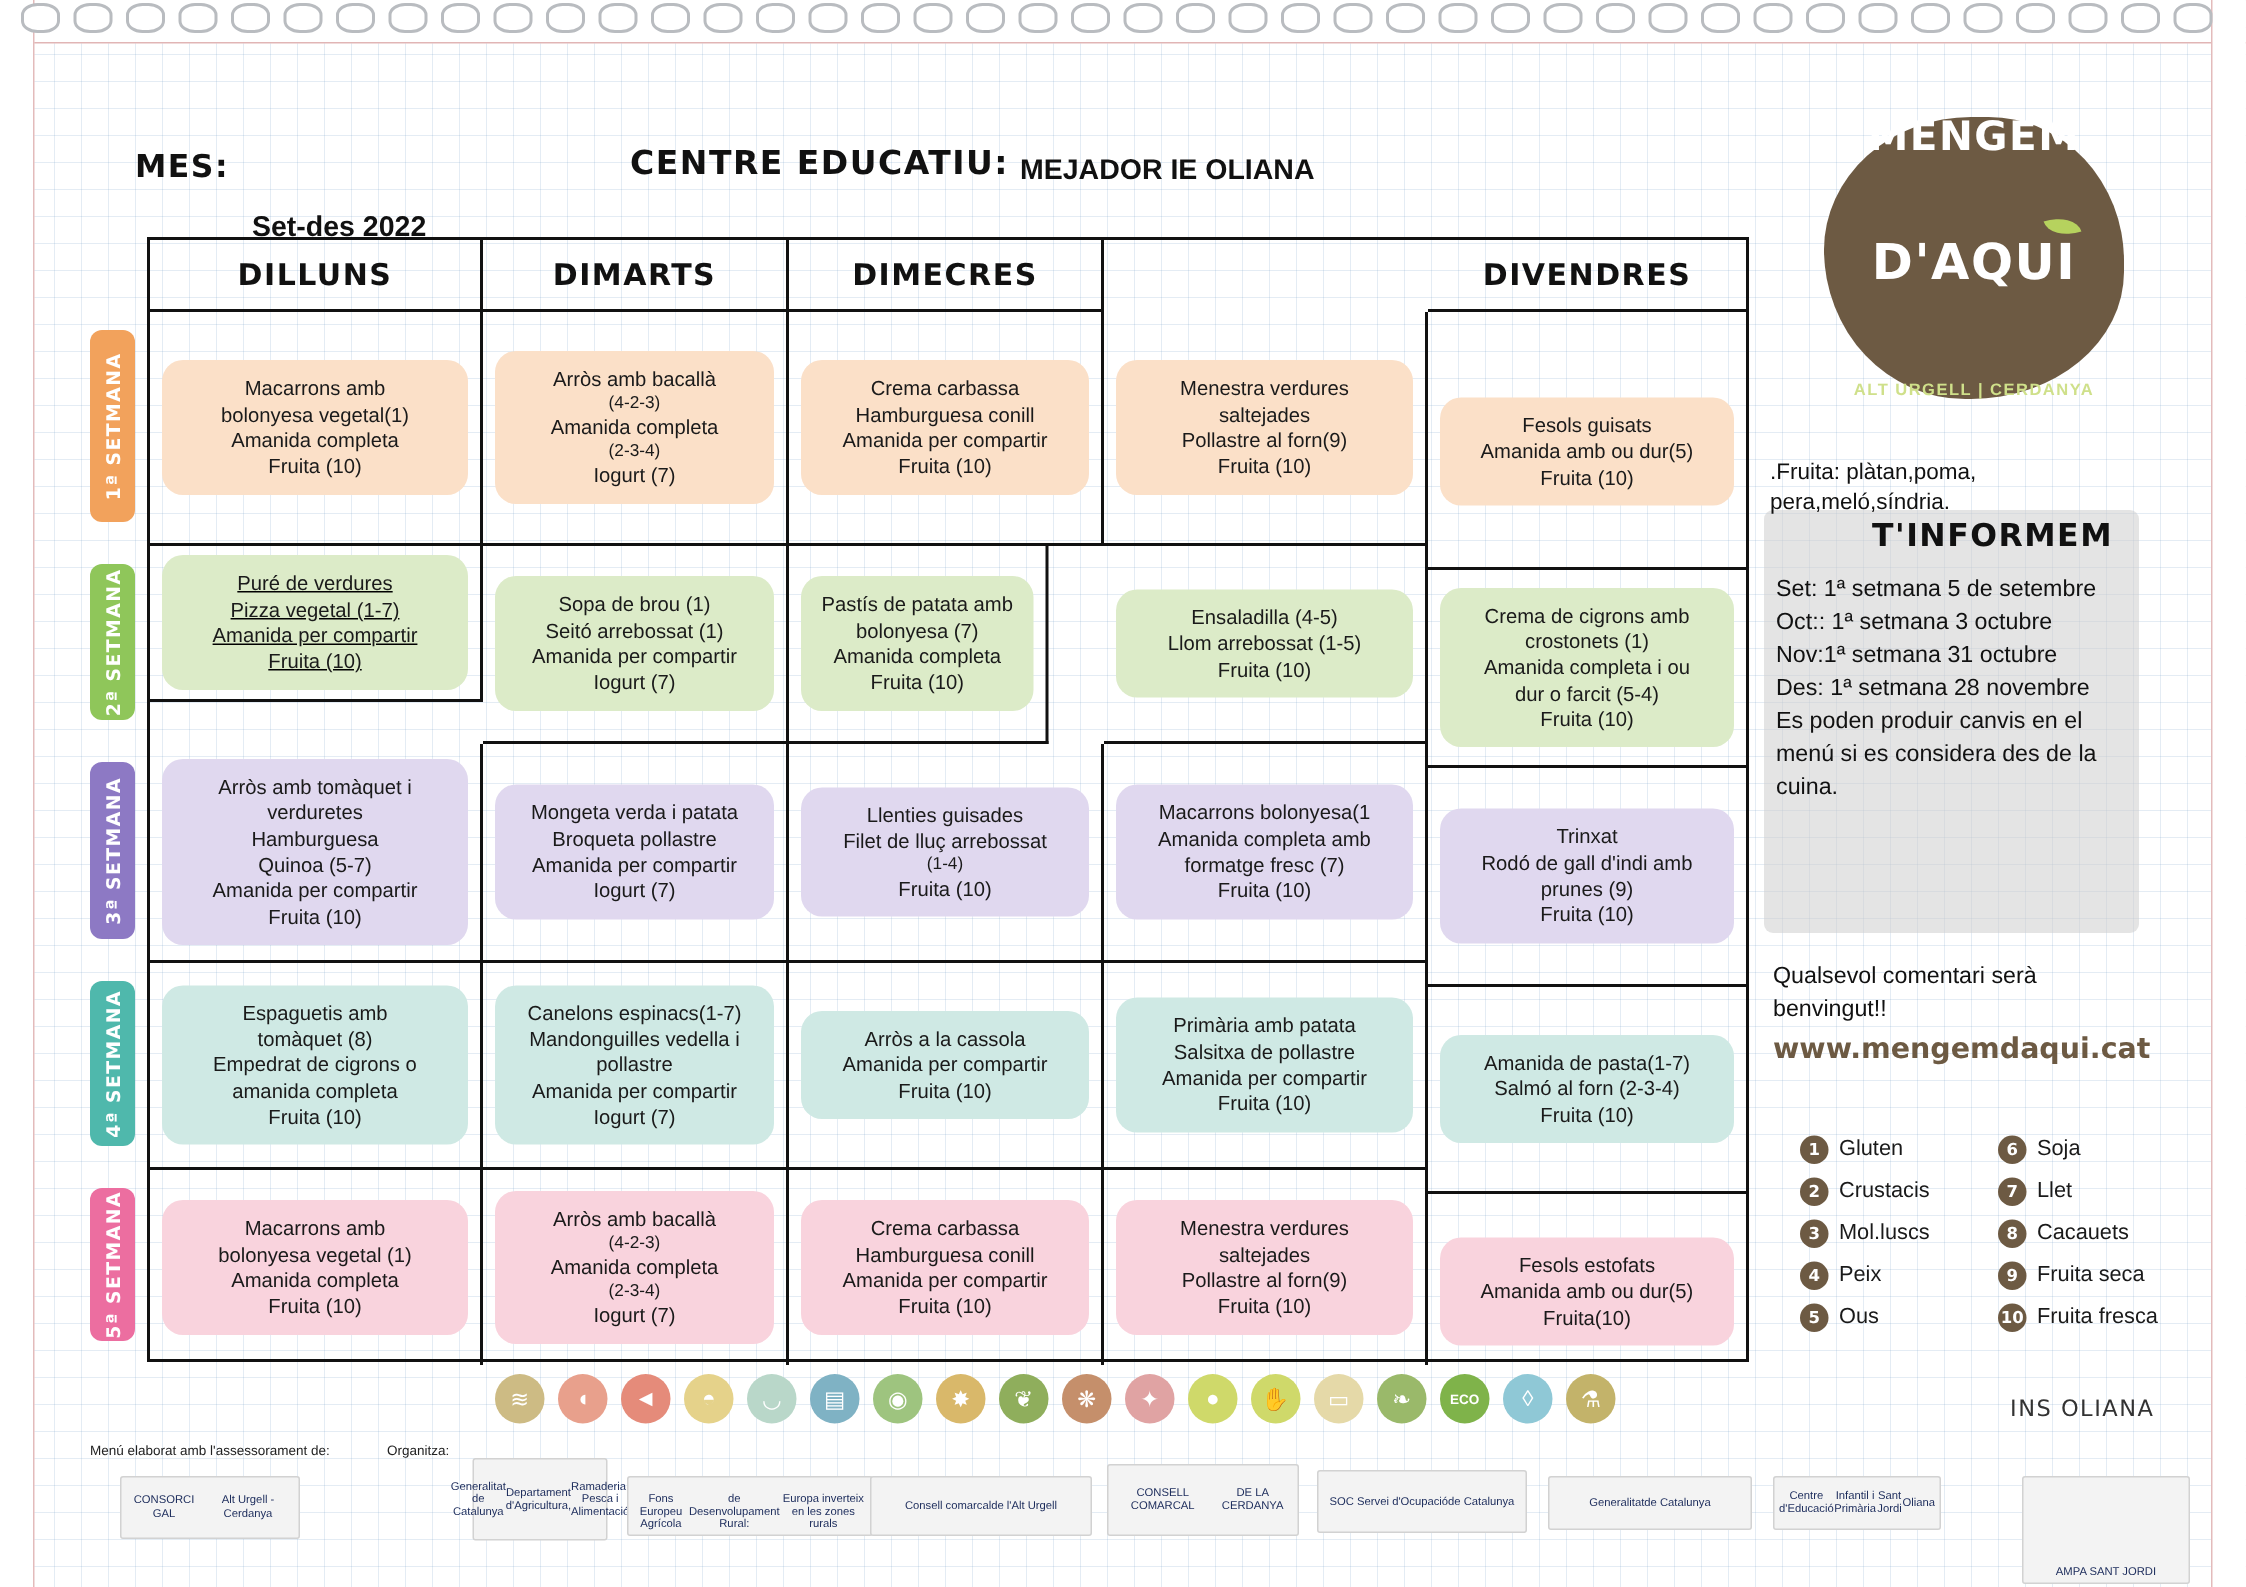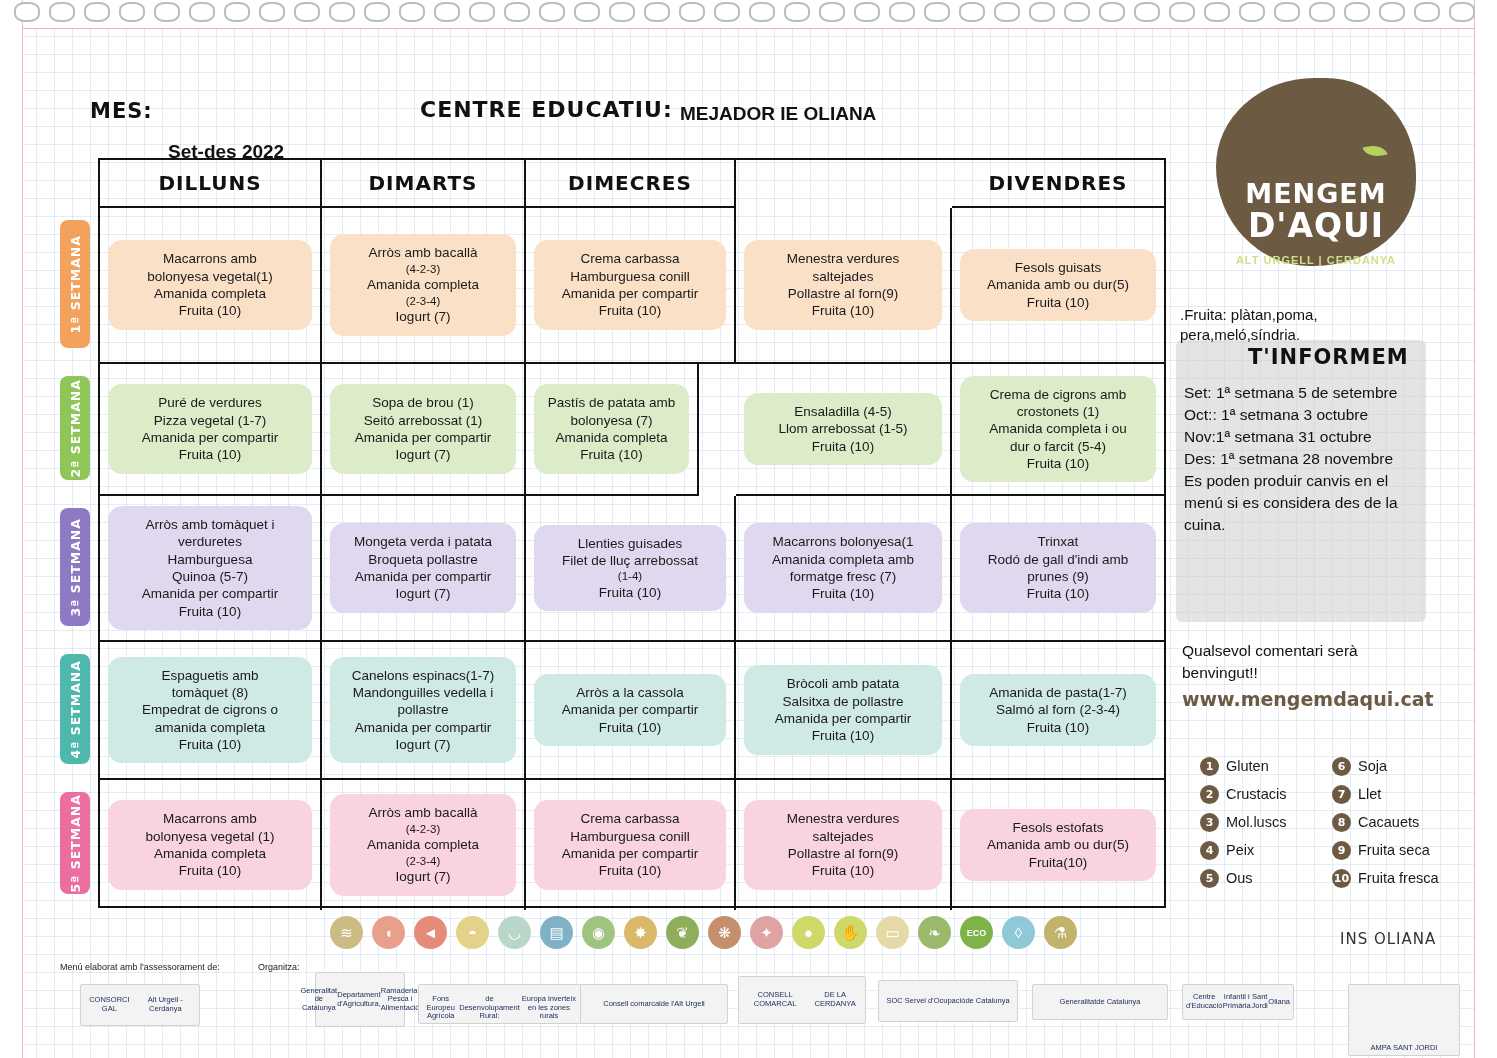--- a/index.html
+++ b/index.html
@@ -55,21 +55,21 @@
     font-family:"DejaVu Sans", sans-serif;font-weight:bold;font-size:20px;letter-spacing:1px;color:#111;
     box-sizing:border-box;
   }
   .dayhead.last{border-right:none;}
   .cell{
     position:absolute;box-sizing:border-box;
     border-right:2.5px solid #111;border-bottom:2.5px solid #111;
     padding:6px 8px;
     display:flex;align-items:center;justify-content:center;
   }
-  .cell.lastcol{border-right:none;}
+  .cell.lastcol{border-right:none;margin-top:16px;}
   .cell.lastrow{border-bottom:none;}
   .blob{
     border-radius:14px;padding:10px 8px;width:100%;
     text-align:center;font-size:13.5px;line-height:1.28;color:#1a1a1a;
   }
   .blob .sm{font-size:11.5px;}
   
   .w1 .blob{background:#fbe0c8;}
   .w2 .blob{background:#dcebc8;}
   .w3 .blob{background:#e0d8ef;}
@@ -83,21 +83,21 @@
     transform:rotate(0deg);
   }
   .weektab span{
     writing-mode:vertical-rl;transform:rotate(180deg);
     font-family:"DejaVu Sans", sans-serif;font-weight:bold;font-size:12.5px;color:#fff;letter-spacing:1px;
   }
   
   #logo{
     position:absolute;left:1216px;top:78px;width:200px;height:188px;
     background:#6d5a43;border-radius:50% 46% 52% 48%/48% 52% 46% 54%;
-    display:flex;flex-direction:column;align-items:center;justify-content:flex-end;
+    display:flex;flex-direction:column;align-items:center;justify-content:space-between;
     color:#fff;text-align:center;
   }
   #logo .l1{font-family:"DejaVu Sans", sans-serif;font-weight:bold;font-size:27px;letter-spacing:1px;line-height:1;}
   #logo .l2{font-family:"DejaVu Sans", sans-serif;font-weight:bold;font-size:33px;letter-spacing:1px;line-height:1;margin-top:2px;}
   #logo .l3{font-size:11px;font-weight:bold;color:#cfe08a;margin-top:12px;letter-spacing:1px;}
   #logo .leaf{
     position:absolute;right:30px;top:66px;width:22px;height:14px;background:#b6d25e;
     border-radius:0 100% 0 100%;transform:rotate(-18deg);
   }
 
@@ -248,21 +248,21 @@
         <div>Fruita (10)</div>
       </div>
     </div>
     <div class="cell w1 lastcol" style="left: 852px; top: 48px; width: 212px; height: 156px;">
       <div class="blob">
         <div>Fesols guisats</div>
         <div>Amanida amb ou dur(5)</div>
         <div>Fruita (10)</div>
       </div>
     </div>
-    <div class="cell w2" style="left: 0px; top: 204px; width: 222px; height: 132px;">
+    <div class="cell w2" style="left: 0px; top: 204px; width: 222px; height: 104px; text-decoration: underline;">
       <div class="blob">
         <div>Puré de verdures</div>
         <div>Pizza vegetal (1-7)</div>
         <div>Amanida per compartir</div>
         <div>Fruita (10)</div>
       </div>
     </div>
     <div class="cell w2" style="left: 222px; top: 204px; width: 204px; height: 132px;">
       <div class="blob">
         <div>Sopa de brou (1)</div>
@@ -357,21 +357,21 @@
     </div>
     <div class="cell w4" style="left: 426px; top: 482px; width: 210px; height: 138px;">
       <div class="blob">
         <div>Arròs a la cassola</div>
         <div>Amanida per compartir</div>
         <div>Fruita (10)</div>
       </div>
     </div>
     <div class="cell w4" style="left: 636px; top: 482px; width: 216px; height: 138px;">
       <div class="blob">
-        <div>Bròcoli amb patata</div>
+        <div>Primària amb patata</div>
         <div>Salsitxa de pollastre</div>
         <div>Amanida per compartir</div>
         <div>Fruita (10)</div>
       </div>
     </div>
     <div class="cell w4 lastcol" style="left: 852px; top: 482px; width: 212px; height: 138px;">
       <div class="blob">
         <div>Amanida de pasta(1-7)</div>
         <div>Salmó al forn (2-3-4)</div>
         <div>Fruita (10)</div>

